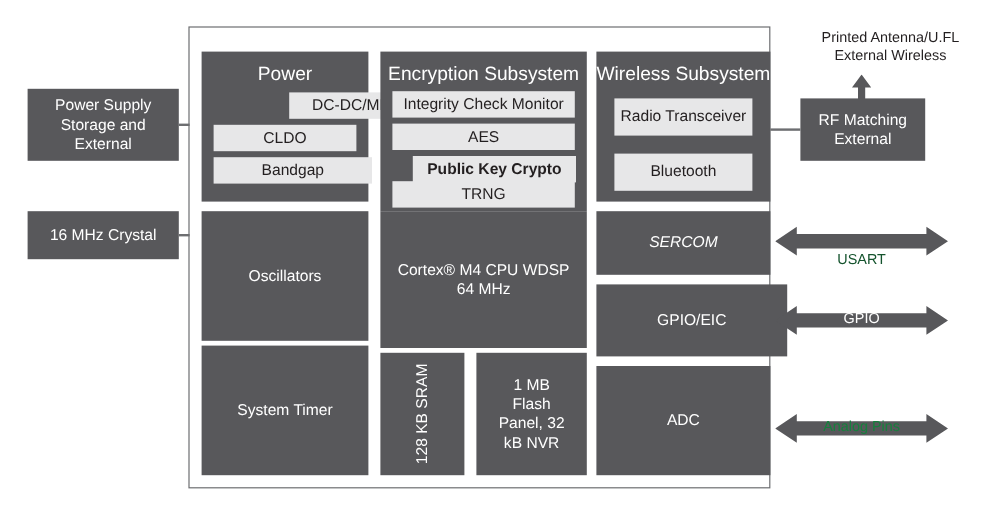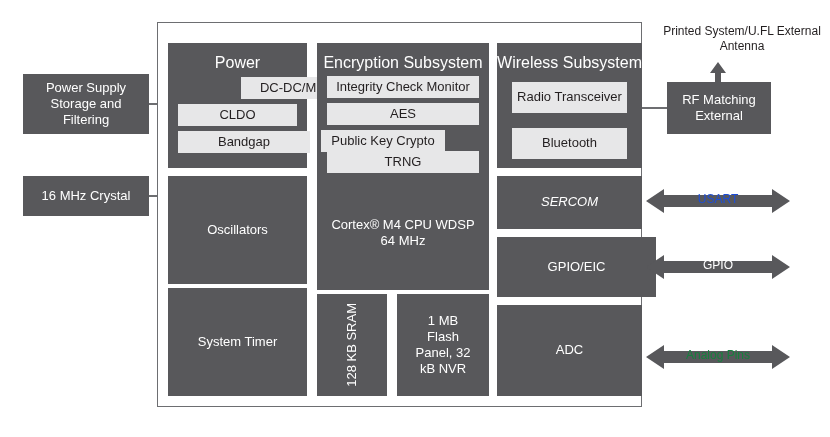--- a/index.html
+++ b/index.html
@@ -67,32 +67,32 @@
   }
 </style>
 </head>
 <body>
 
 <div id="canvas">
 
   <div class="outline" style="left:157px; top:22px; width:485px; height:385px;"></div>
 
   <div class="box" style="left:23px; top:74px; width:126px; height:60px; padding:0 8px;">
-    <span>Power Supply Storage and Filtering</span>
+    <span>Power Supply Storage and External</span>
   </div>
 
   <div class="box" style="left:23px; top:176px; width:126px; height:40px; padding:16px 6px;">
     <span>16 MHz Crystal</span>
   </div>
 
   <div class="line" style="left:149px; top:103px; width:9px; height:2px;"></div>
   <div class="line" style="left:149px; top:195px; width:9px; height:2px;"></div>
 
   <div class="plain" style="left:662px; top:24px; width:160px;">
-    <span>Printed System/U.FL External Antenna</span>
+    <span>Printed Antenna/U.FL External Wireless</span>
   </div>
 
   <svg class="arrow" style="left:706px; top:62px;" width="24" height="22" viewBox="0 0 24 22">
     <polygon points="12,0 20,11 15,11 15,22 9,22 9,11 4,11" fill="#58585b"></polygon>
   </svg>
 
   <div class="box" style="left:667px; top:82px; width:104px; height:52px; padding:0 6px;">
     <span>RF Matching External</span>
   </div>
 
@@ -113,21 +113,21 @@
 
   <div class="box" style="left:317px; top:43px; width:172px; height:133px; display:block;">
     <div class="grouptitle" style="top:10px;">Encryption Subsystem</div>
   </div>
   <div class="box lightbox" style="left:327px; top:76px; width:152px; height:22px;">
     <span>Integrity Check Monitor</span>
   </div>
   <div class="box lightbox" style="left:327px; top:103px; width:152px; height:22px;">
     <span>AES</span>
   </div>
-  <div class="box lightbox" style="left:321px; top:130px; width:124px; height:22px;">
+  <div class="box lightbox" style="left:344px; top:130px; width:136px; height:22px;font-weight:bold;">
     <span>Public Key Crypto</span>
   </div>
   <div class="box lightbox" style="left:327px; top:151px; width:152px; height:22px;">
     <span>TRNG</span>
   </div>
 
   <div class="box" style="left:497px; top:43px; width:145px; height:125px; display:block;">
     <div class="grouptitle" style="top:10px;">Wireless Subsystem</div>
   </div>
   <div class="box lightbox" style="left:512px; top:82px; width:115px; height:31px;">
@@ -162,21 +162,21 @@
   <div class="box" style="left:497px; top:237px; width:159px; height:60px;">
     <span>GPIO/EIC</span>
   </div>
   <div class="box" style="left:497px; top:305px; width:145px; height:91px;">
     <span>ADC</span>
   </div>
 
   <svg class="arrow" style="left:646px; top:185px;" width="144" height="32" viewBox="0 0 144 32">
     <polygon points="0,16 18,4 18,10 126,10 126,4 144,16 126,28 126,22 18,22 18,28" fill="#58585b"></polygon>
   </svg>
-  <div class="plain" style="left:666px; top:192px; width:104px; color:#1d4ed8;">
+  <div class="plain" style="left:666px; top:209px; width:104px; color:#14532d;">
     <span>USART</span>
   </div>
 
   <svg class="arrow" style="left:646px; top:251px;" width="144" height="32" viewBox="0 0 144 32">
     <polygon points="0,16 18,4 18,10 126,10 126,4 144,16 126,28 126,22 18,22 18,28" fill="#58585b"></polygon>
   </svg>
   <div class="plain" style="left:666px; top:258px; width:104px; color:#ffffff;">
     <span>GPIO</span>
   </div>
 

